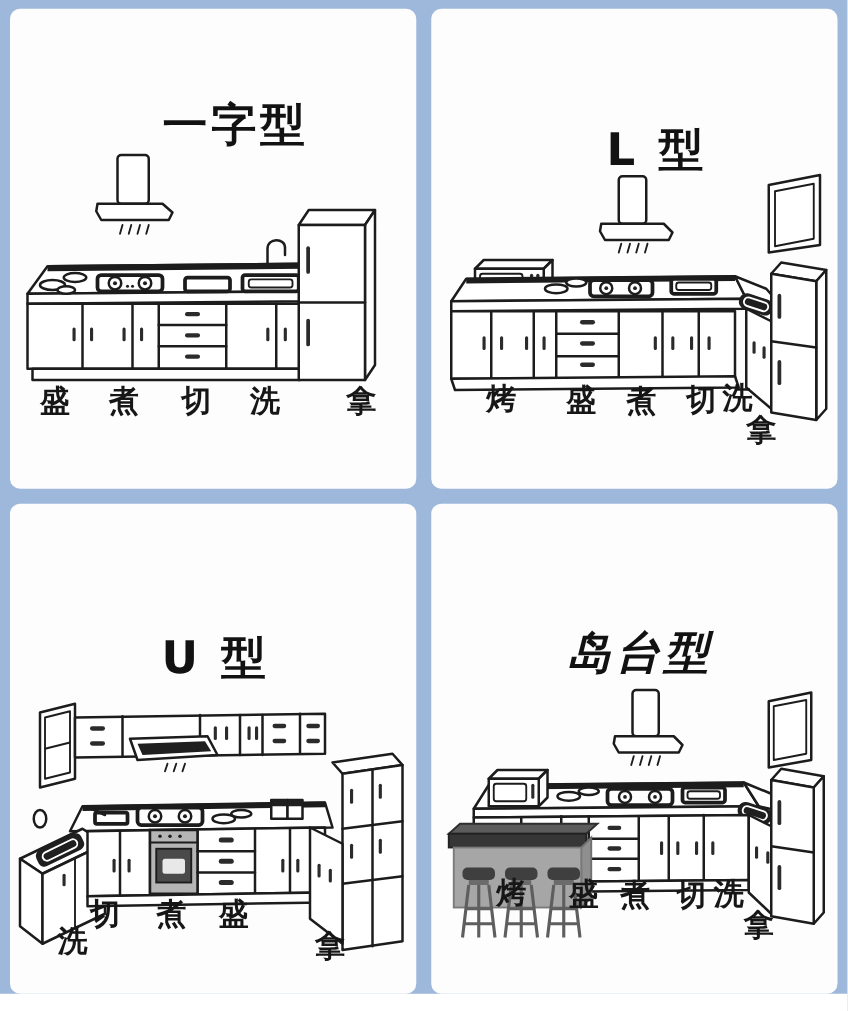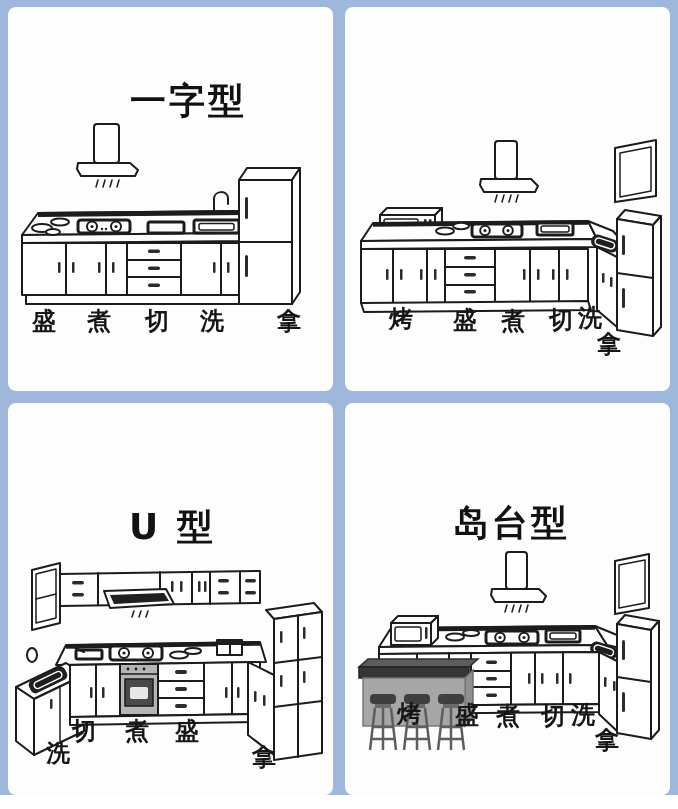--- a/index.html
+++ b/index.html
@@ -111,20 +111,21 @@
       </g>
     </svg>
     <span class="zone" style="left:24px;top:302px;">盛</span>
     <span class="zone" style="left:79px;top:302px;">煮</span>
     <span class="zone" style="left:137px;top:302px;">切</span>
     <span class="zone" style="left:192px;top:302px;">洗</span>
     <span class="zone" style="left:269px;top:302px;">拿</span>
   </section>
 
   <section class="panel">
+    <h2 class="title" style="top:66px;">L 型</h2>
     <svg width="325" height="384" viewBox="0 0 325 384">
       <g>
         <rect class="s" x="150" y="134" width="22" height="38" rx="3"></rect>
         <polygon class="s" points="136,172 186,172 193,179 190,185 139,185 135,178"></polygon>
         <path class="n thin" d="M152,188 l-2,7 M159,188 l-2,7 M166,188 l-2,7 M173,188 l-2,7"></path>
       </g>
       <g>
         <polygon class="s" points="270,141 311,133 311,189 270,195"></polygon>
         <polygon class="n thin" points="275,146 306,140 306,184 275,190"></polygon>
       </g>
@@ -301,21 +302,21 @@
       </g>
     </svg>
     <span class="zone" style="left:64px;top:316px;">切</span>
     <span class="zone" style="left:117px;top:316px;">煮</span>
     <span class="zone" style="left:167px;top:316px;">盛</span>
     <span class="zone" style="left:38px;top:338px;">洗</span>
     <span class="zone" style="left:244px;top:342px;">拿</span>
   </section>
 
   <section class="panel">
-    <h2 class="title" style="top:72px;padding-right:28px;">岛台型</h2>
+    <h2 class="title" style="top:72px;padding-right:28px;font-style:italic;">岛台型</h2>
     <svg width="325" height="392" viewBox="0 0 325 392">
       <g>
         <rect class="s" x="161" y="149" width="21" height="37" rx="3"></rect>
         <polygon class="s" points="147,186 194,186 201,193 198,199 150,199 146,192"></polygon>
         <path class="n thin" d="M162,202 l-2,7 M169,202 l-2,7 M176,202 l-2,7 M183,202 l-2,7"></path>
       </g>
       <g>
         <polygon class="s" points="270,158 304,151 304,205 270,211"></polygon>
         <polygon class="n thin" points="274,162 300,157 300,200 274,205"></polygon>
       </g>

